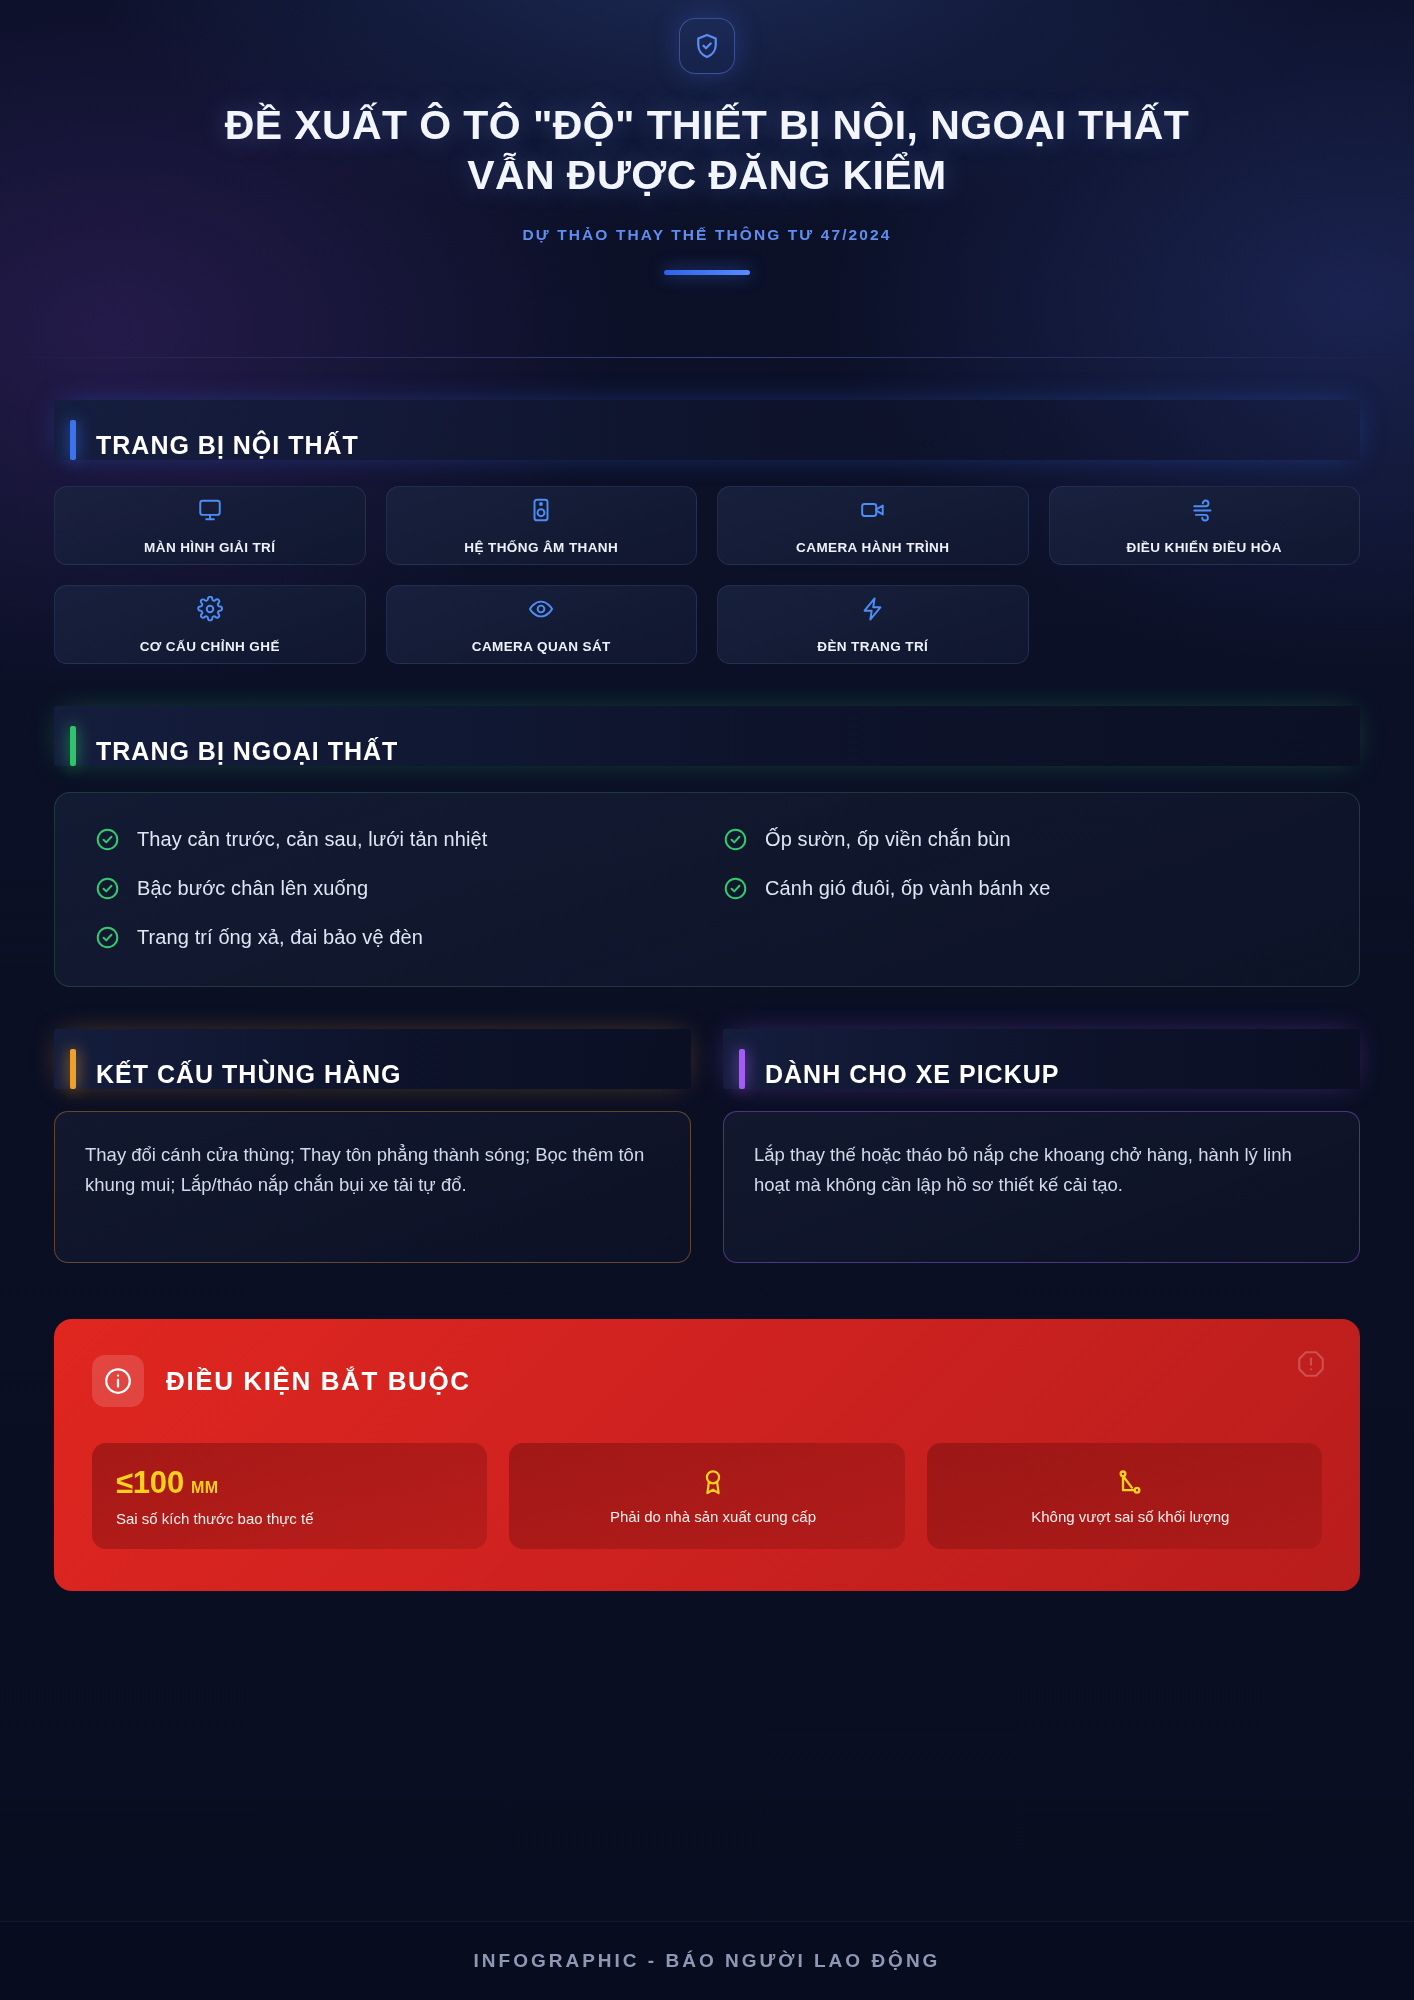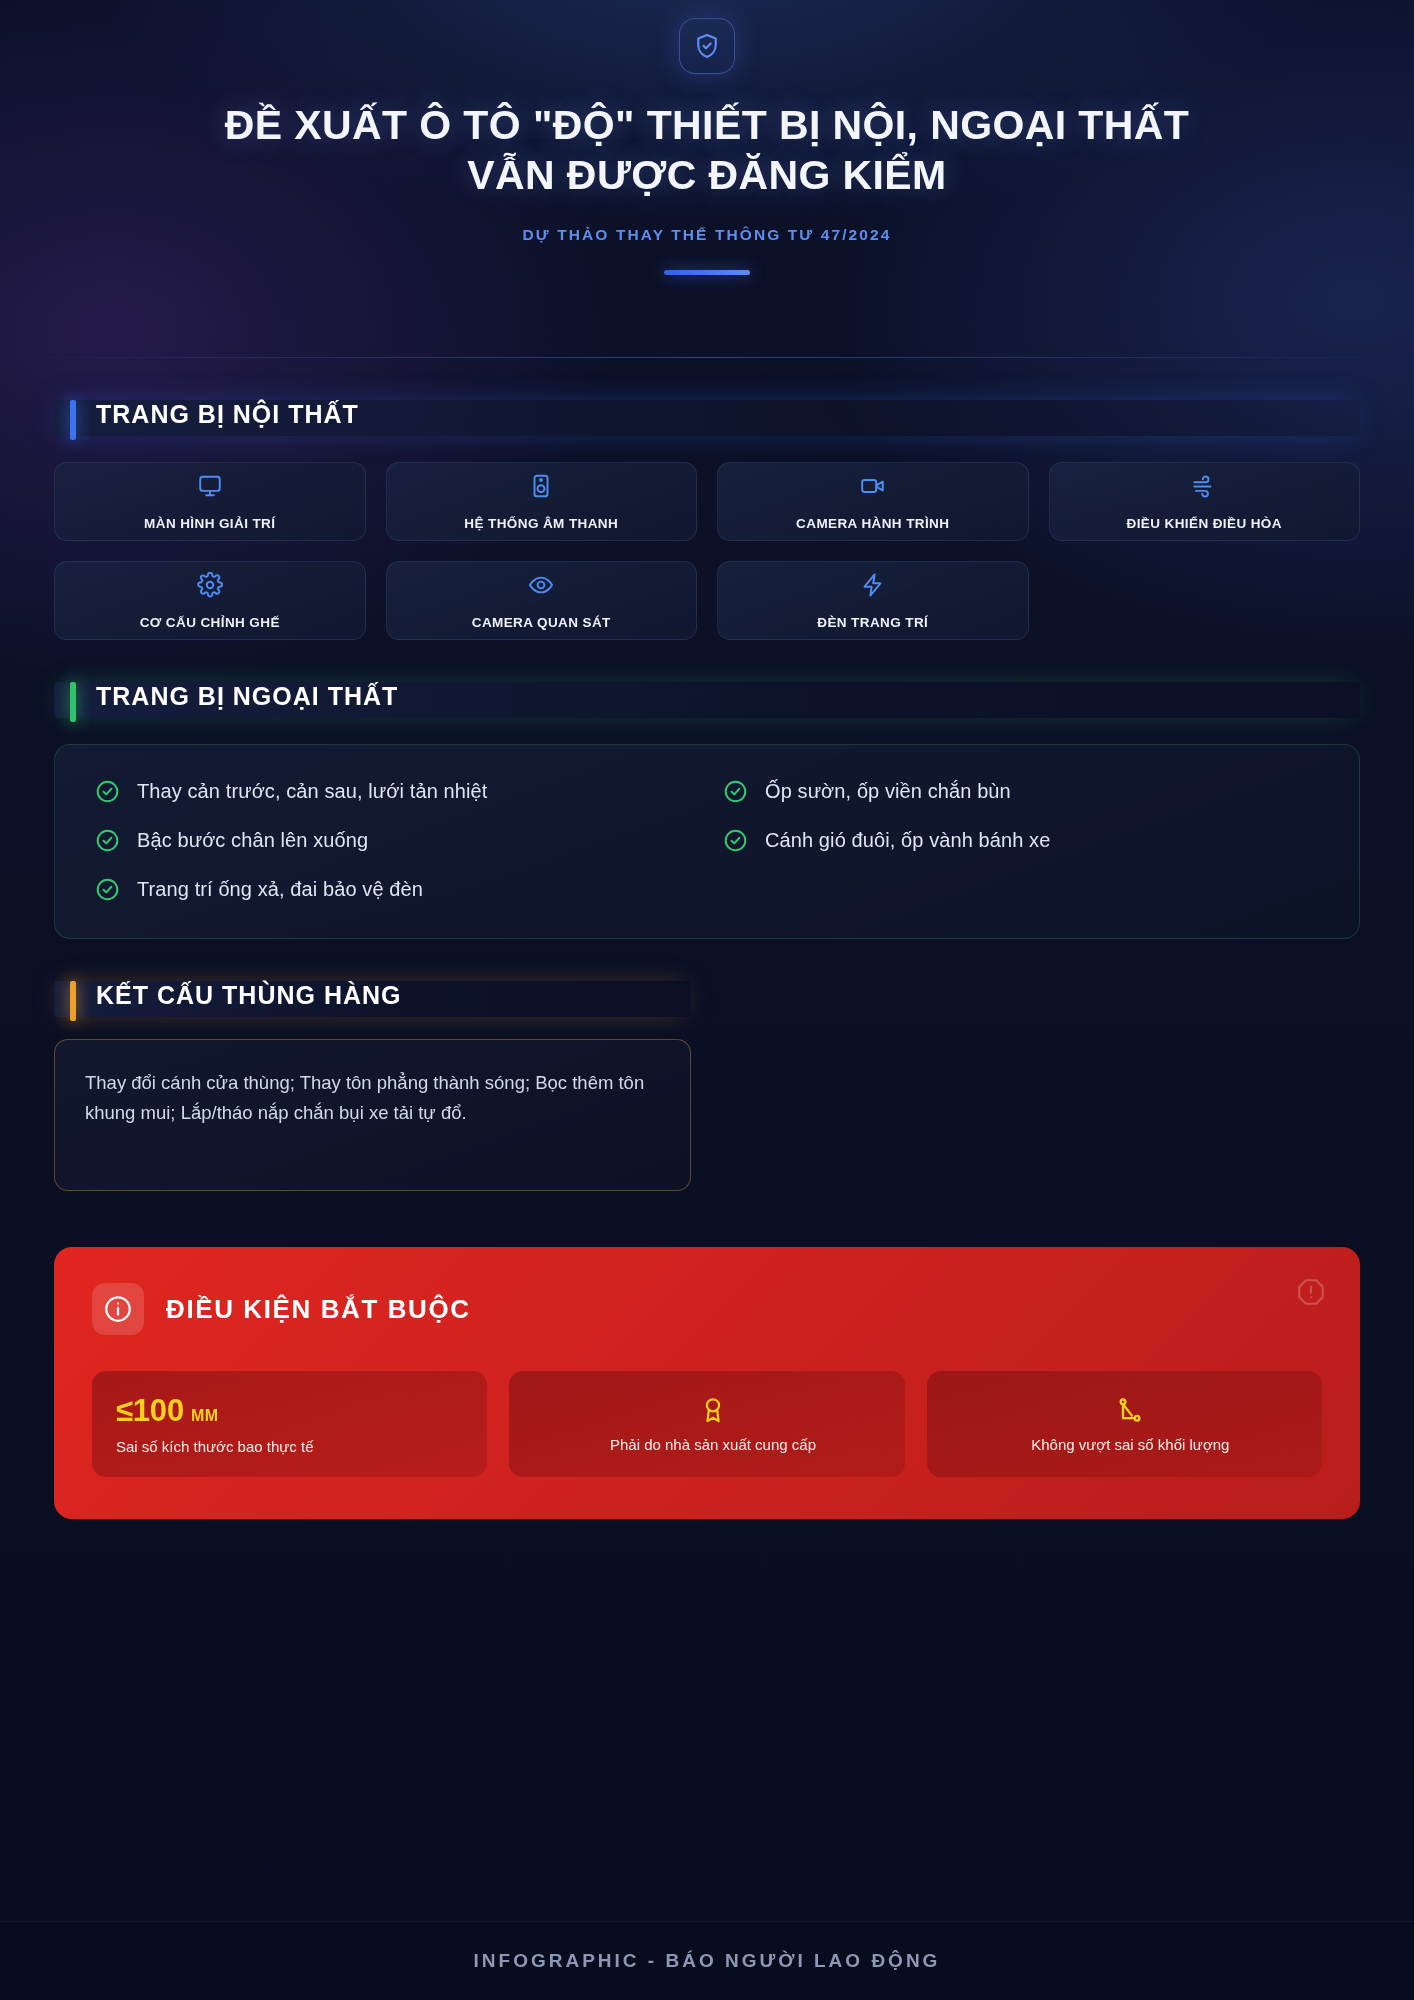--- a/index.html
+++ b/index.html
@@ -72,22 +72,22 @@
     border-radius: 3px;
     background: linear-gradient(90deg, #2f62e8, #5a8bff);
     box-shadow: 0 0 16px rgba(70,120,255,.6);
   }
 
   
   .content { padding: 0 54px; }
 
   .sec-head {
     position: relative;
-    display: flex; align-items: flex-start;
-    height: 36px;
+    display: flex; align-items: flex-end;
+    height: 60px;
     margin: 42px 0 26px;
     background: linear-gradient(90deg, rgba(21,30,62,.95) 0%, rgba(14,20,44,.75) 55%, rgba(10,15,34,0) 100%);
     border-radius: 3px;
     padding-left: 16px;
   }
   .sec-head .bar {
     width: 6px; height: 40px;
     border-radius: 2px;
     margin-right: 20px;
     flex: 0 0 auto;
@@ -355,20 +355,27 @@
 
     <div class="duo">
       <div>
         <div class="sec-head amber">
           <div class="bar"></div>
           <h2>KẾT CẤU THÙNG HÀNG</h2>
         </div>
         <div class="note-card amber">Thay đổi cánh cửa thùng; Thay tôn phẳng thành sóng; Bọc thêm tôn khung mui; Lắp/tháo nắp chắn bụi xe tải tự đổ.</div>
       </div>
 
+      <div>
+        <div class="sec-head purple">
+          <div class="bar"></div>
+          <h2>DÀNH CHO XE PICKUP</h2>
+        </div>
+        <div class="note-card purple">Lắp thay thế hoặc tháo bỏ nắp che khoang chở hàng, hành lý linh hoạt mà không cần lập hồ sơ thiết kế cải tạo.</div>
+      </div>
     </div>
 
     <div class="red-panel">
       <div class="alert-ghost">
         <svg viewBox="0 0 24 24" fill="none" stroke="currentColor" stroke-width="1.7" stroke-linecap="round" stroke-linejoin="round">
           <path d="M7.9 2.6h8.2l5.3 5.3v8.2l-5.3 5.3H7.9l-5.3-5.3V7.9l5.3-5.3Z"></path>
             <path d="M12 7.6v5"></path>
             <path d="M12 16.2h.01"></path>
         </svg>
       </div>

